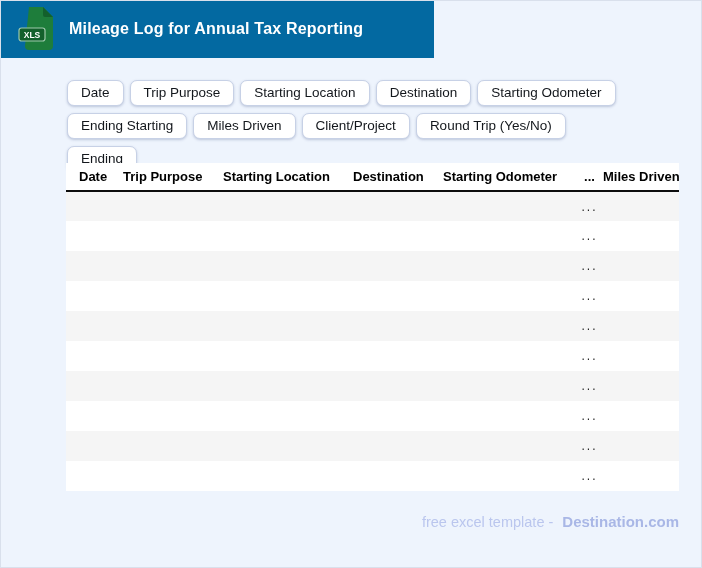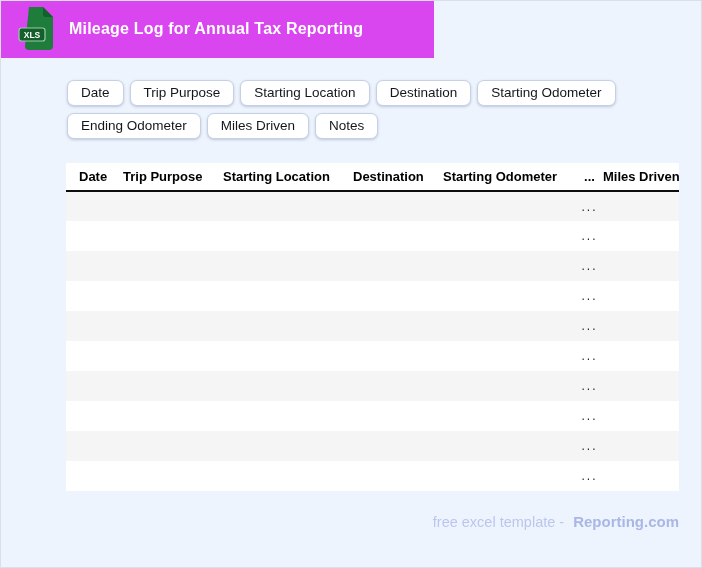--- a/index.html
+++ b/index.html
@@ -5,21 +5,21 @@
   * { margin:0; padding:0; box-sizing:border-box; }
   html,body { background:#eef4fd; }
   body { font-family:"Liberation Sans", sans-serif; }
   .page {
     position:relative; width:702px; height:568px;
     background:#eef4fd; border:1px solid #d9e0ec; overflow:hidden;
   }
   
   .header {
     position:absolute; top:-1px; left:-1px; width:434px; height:58px;
-    background:#d946ef; display:flex; align-items:center; padding-left:18px; gap:13px;
+    background:#0369a1; display:flex; align-items:center; padding-left:18px; gap:13px;
   }
   .file-icon { width:38px; height:46px; flex:0 0 auto; }
   .page-title {
     color:#ffffff; font-size:16px; font-weight:600; letter-spacing:.2px; white-space:nowrap;
   }
   
   .chips {
     position:absolute; left:66px; top:79px; width:562px;
     display:flex; flex-wrap:wrap; column-gap:6px; row-gap:7px;
   }
@@ -71,23 +71,25 @@
     </svg>
     <span class="page-title">Mileage Log for Annual Tax Reporting</span>
   </div>
 
   <div class="chips" id="chips">
       <span class="chip">Date</span>
       <span class="chip">Trip Purpose</span>
       <span class="chip">Starting Location</span>
       <span class="chip">Destination</span>
       <span class="chip">Starting Odometer</span>
-      <span class="chip">Ending Odometer</span>
+      <span class="chip">Ending Starting</span>
       <span class="chip">Miles Driven</span>
-      <span class="chip">Notes</span>
+      <span class="chip">Client/Project</span>
+      <span class="chip">Round Trip (Yes/No)</span>
+      <span class="chip">Ending</span>
     </div>
 
   <div class="table-wrap">
     <table>
       <colgroup>
         <col class="c1">
           <col class="c2">
           <col class="c3">
           <col class="c4">
         <col class="c5">
@@ -195,16 +197,16 @@
             <td></td>
             <td class="center">...</td>
             <td></td>
           </tr>
         </tbody>
     </table>
   </div>
 
   <div class="footer">
     <span class="footer-prefix">free excel template -</span>
-    <span class="footer-brand">Reporting.com</span>
+    <span class="footer-brand">Destination.com</span>
   </div>
 
 </div>
 
 </body></html>

